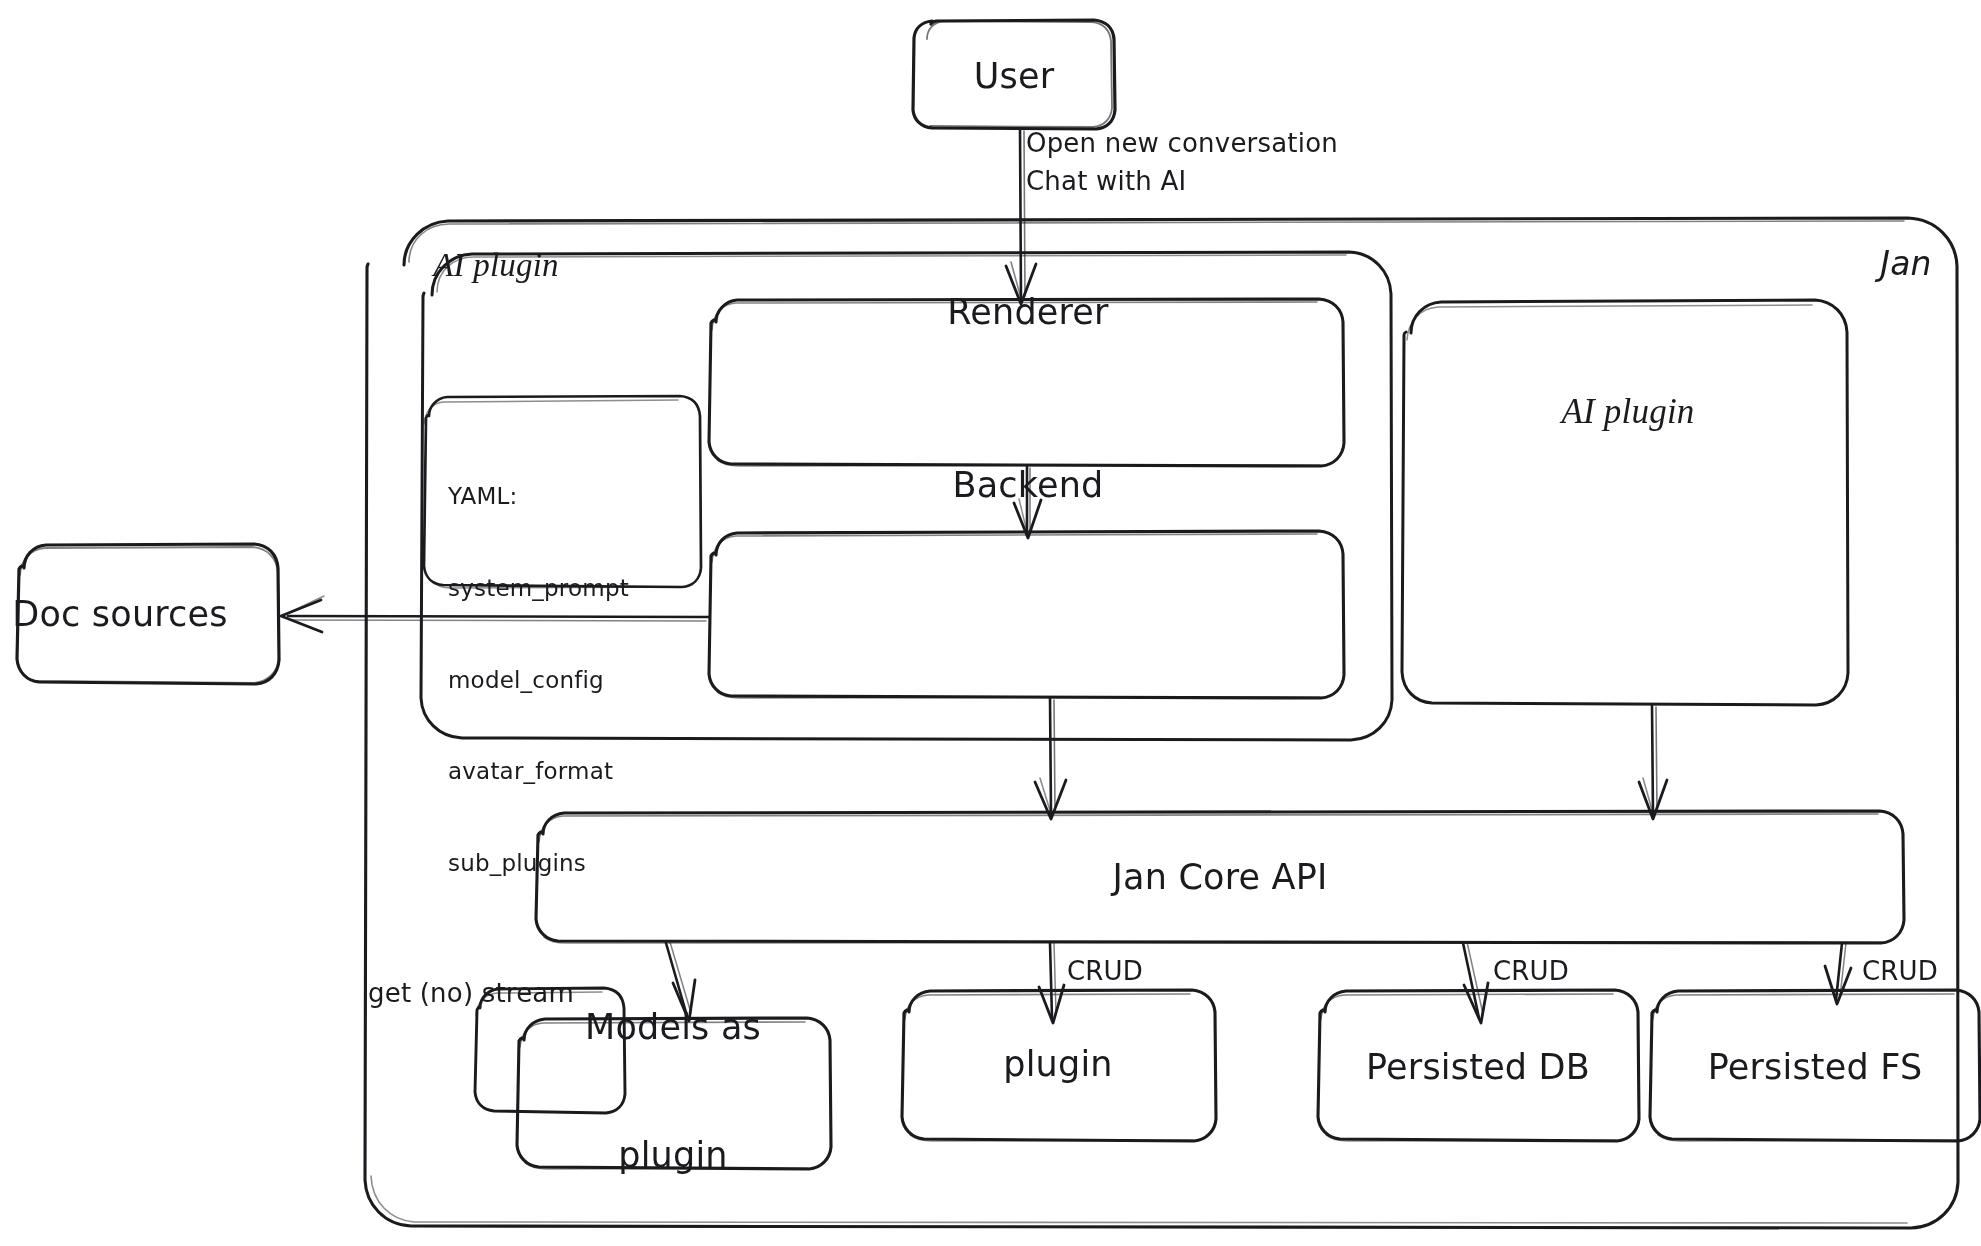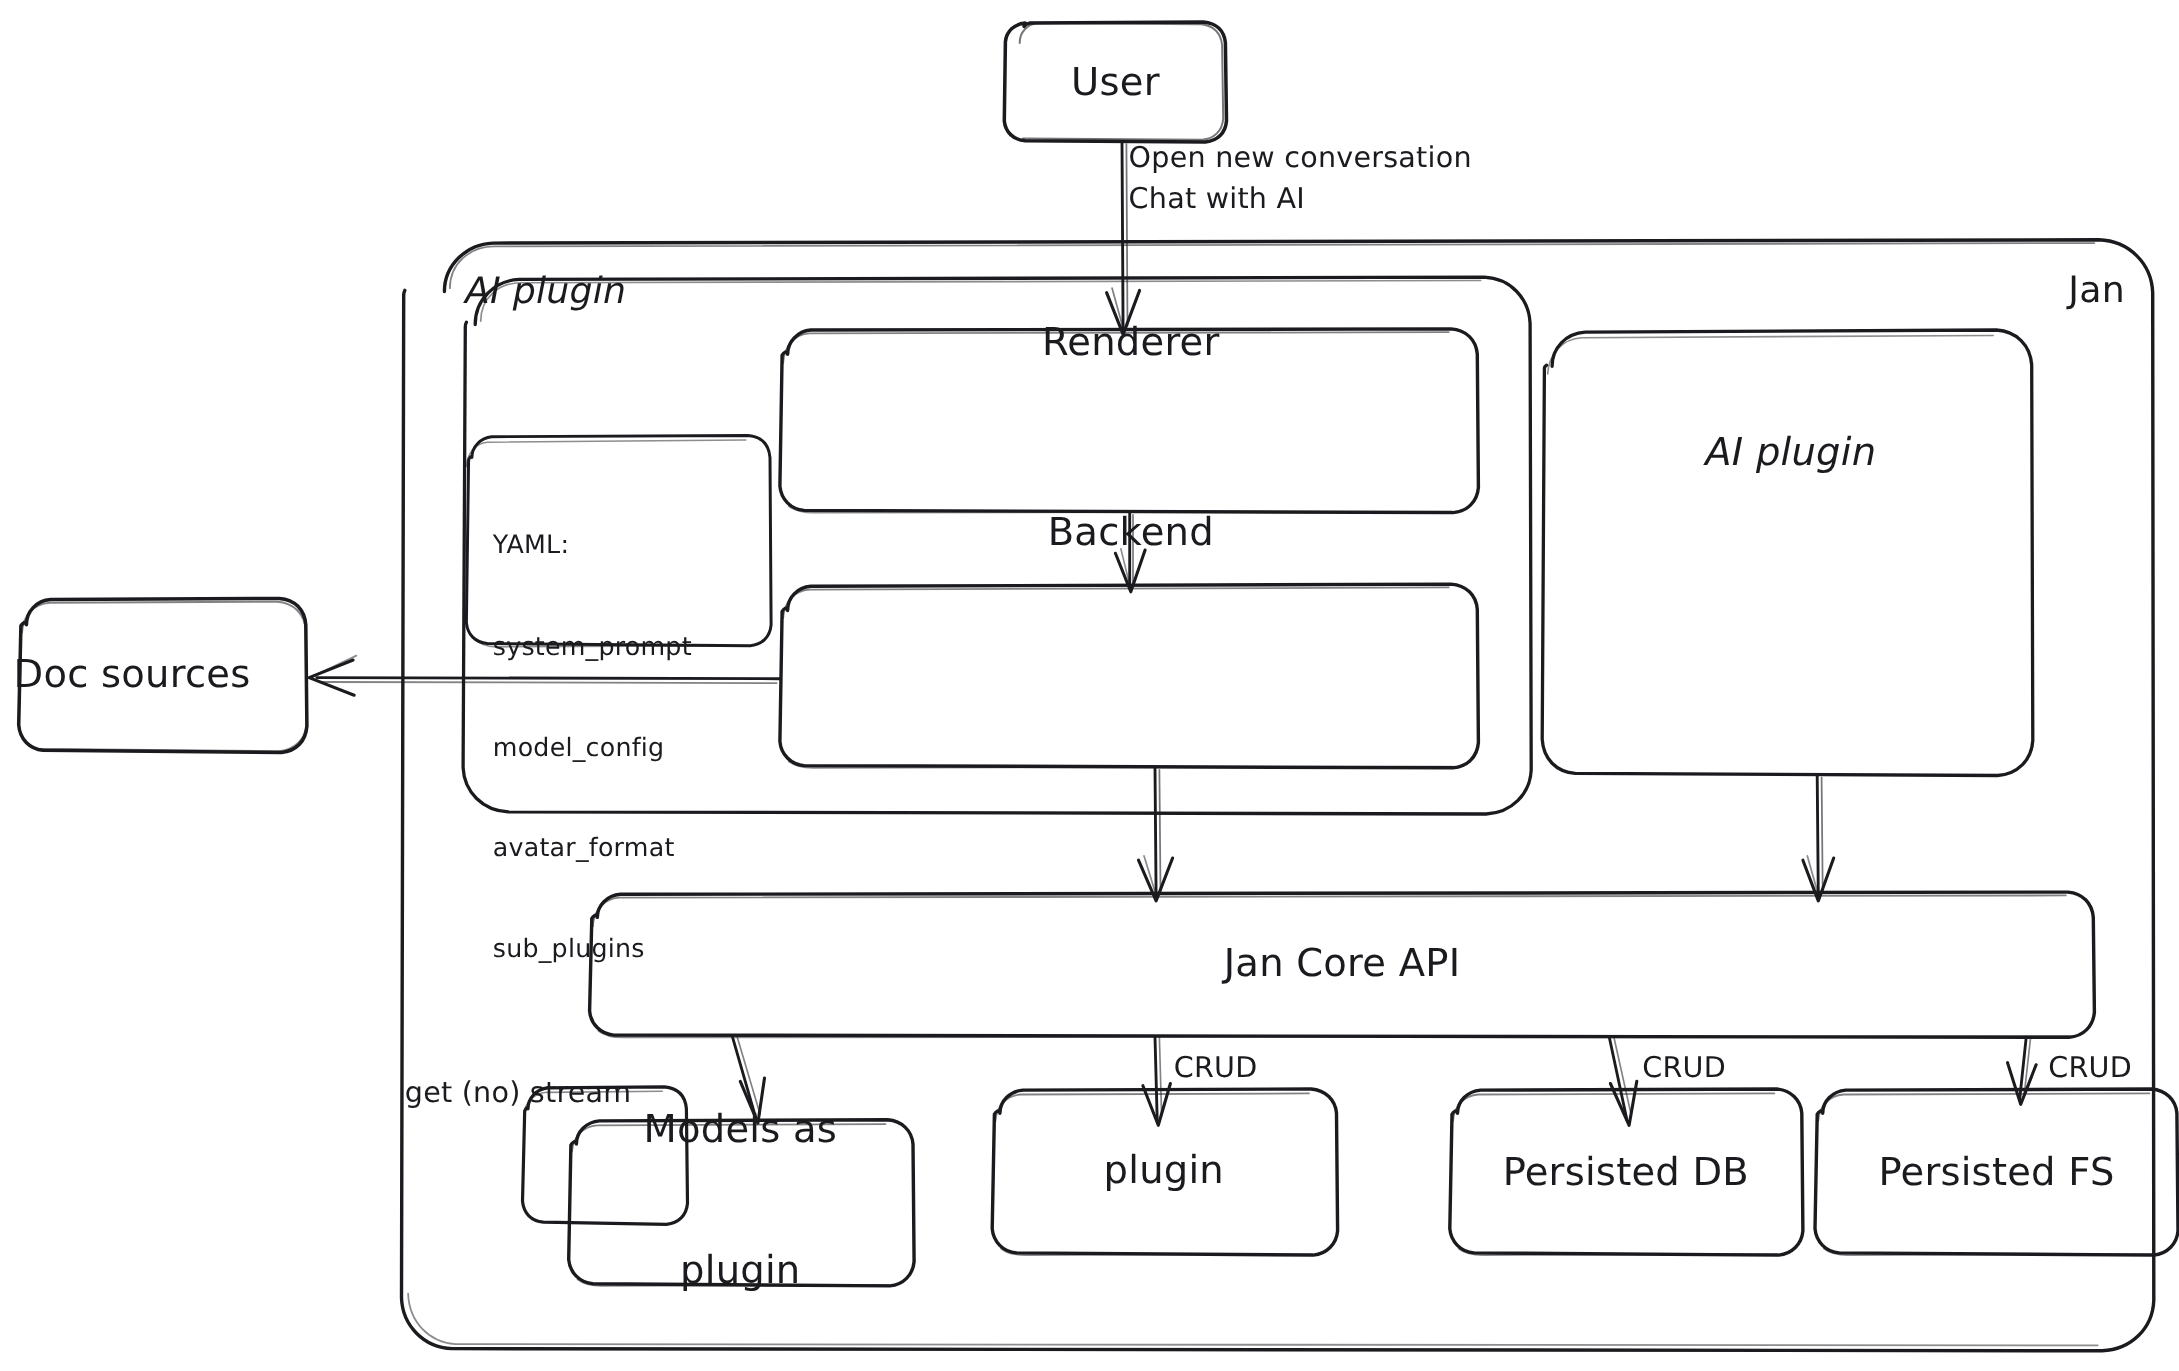--- a/index.html
+++ b/index.html
@@ -51,20 +51,21 @@
     font-size: 26px;
     transform: translate(0, -50%);
   }
   .yaml-label {
     font-size: 23px;
     line-height: 1.33;
     transform: translate(0, 0);
   }
   .italicish {
     font-style: italic;
+    font-family: Liberation Serif, serif;
   }
 </style>
 </head>
 <body>
 
 <div id="canvas">
 
   <svg id="sketch" viewBox="0 0 1981 1246" fill="none" stroke="#1b1b1f" stroke-width="3" stroke-linecap="round" stroke-linejoin="round">
 
     <g>
@@ -236,21 +237,21 @@
 
   </svg>
 
   <div class="lbl node-label" style="left:1014px; top:76px;">User</div>
 
   <div class="lbl edge-label" style="left:1026px; top:144px;">Open new conversation</div>
   <div class="lbl edge-label" style="left:1026px; top:182px;">Chat with AI</div>
 
   <div class="lbl container-label italicish" style="left:496px; top:265px;">AI plugin</div>
 
-  <div class="lbl container-label" style="left:1906px; top:264px;">Jan</div>
+  <div class="lbl container-label" style="left:1906px; top:264px;font-style:italic;">Jan</div>
 
   <div class="lbl node-label" style="left:1028px; top:312px;">Renderer</div>
 
   <div class="lbl node-label italicish" style="left:1628px; top:412px;">AI plugin</div>
 
   <div class="lbl node-label" style="left:1028px; top:485px;">Backend</div>
 
   <div class="lbl yaml-label" style="left:448px; top:420px;">
     <div>YAML:</div>
     <div>system_prompt</div>

